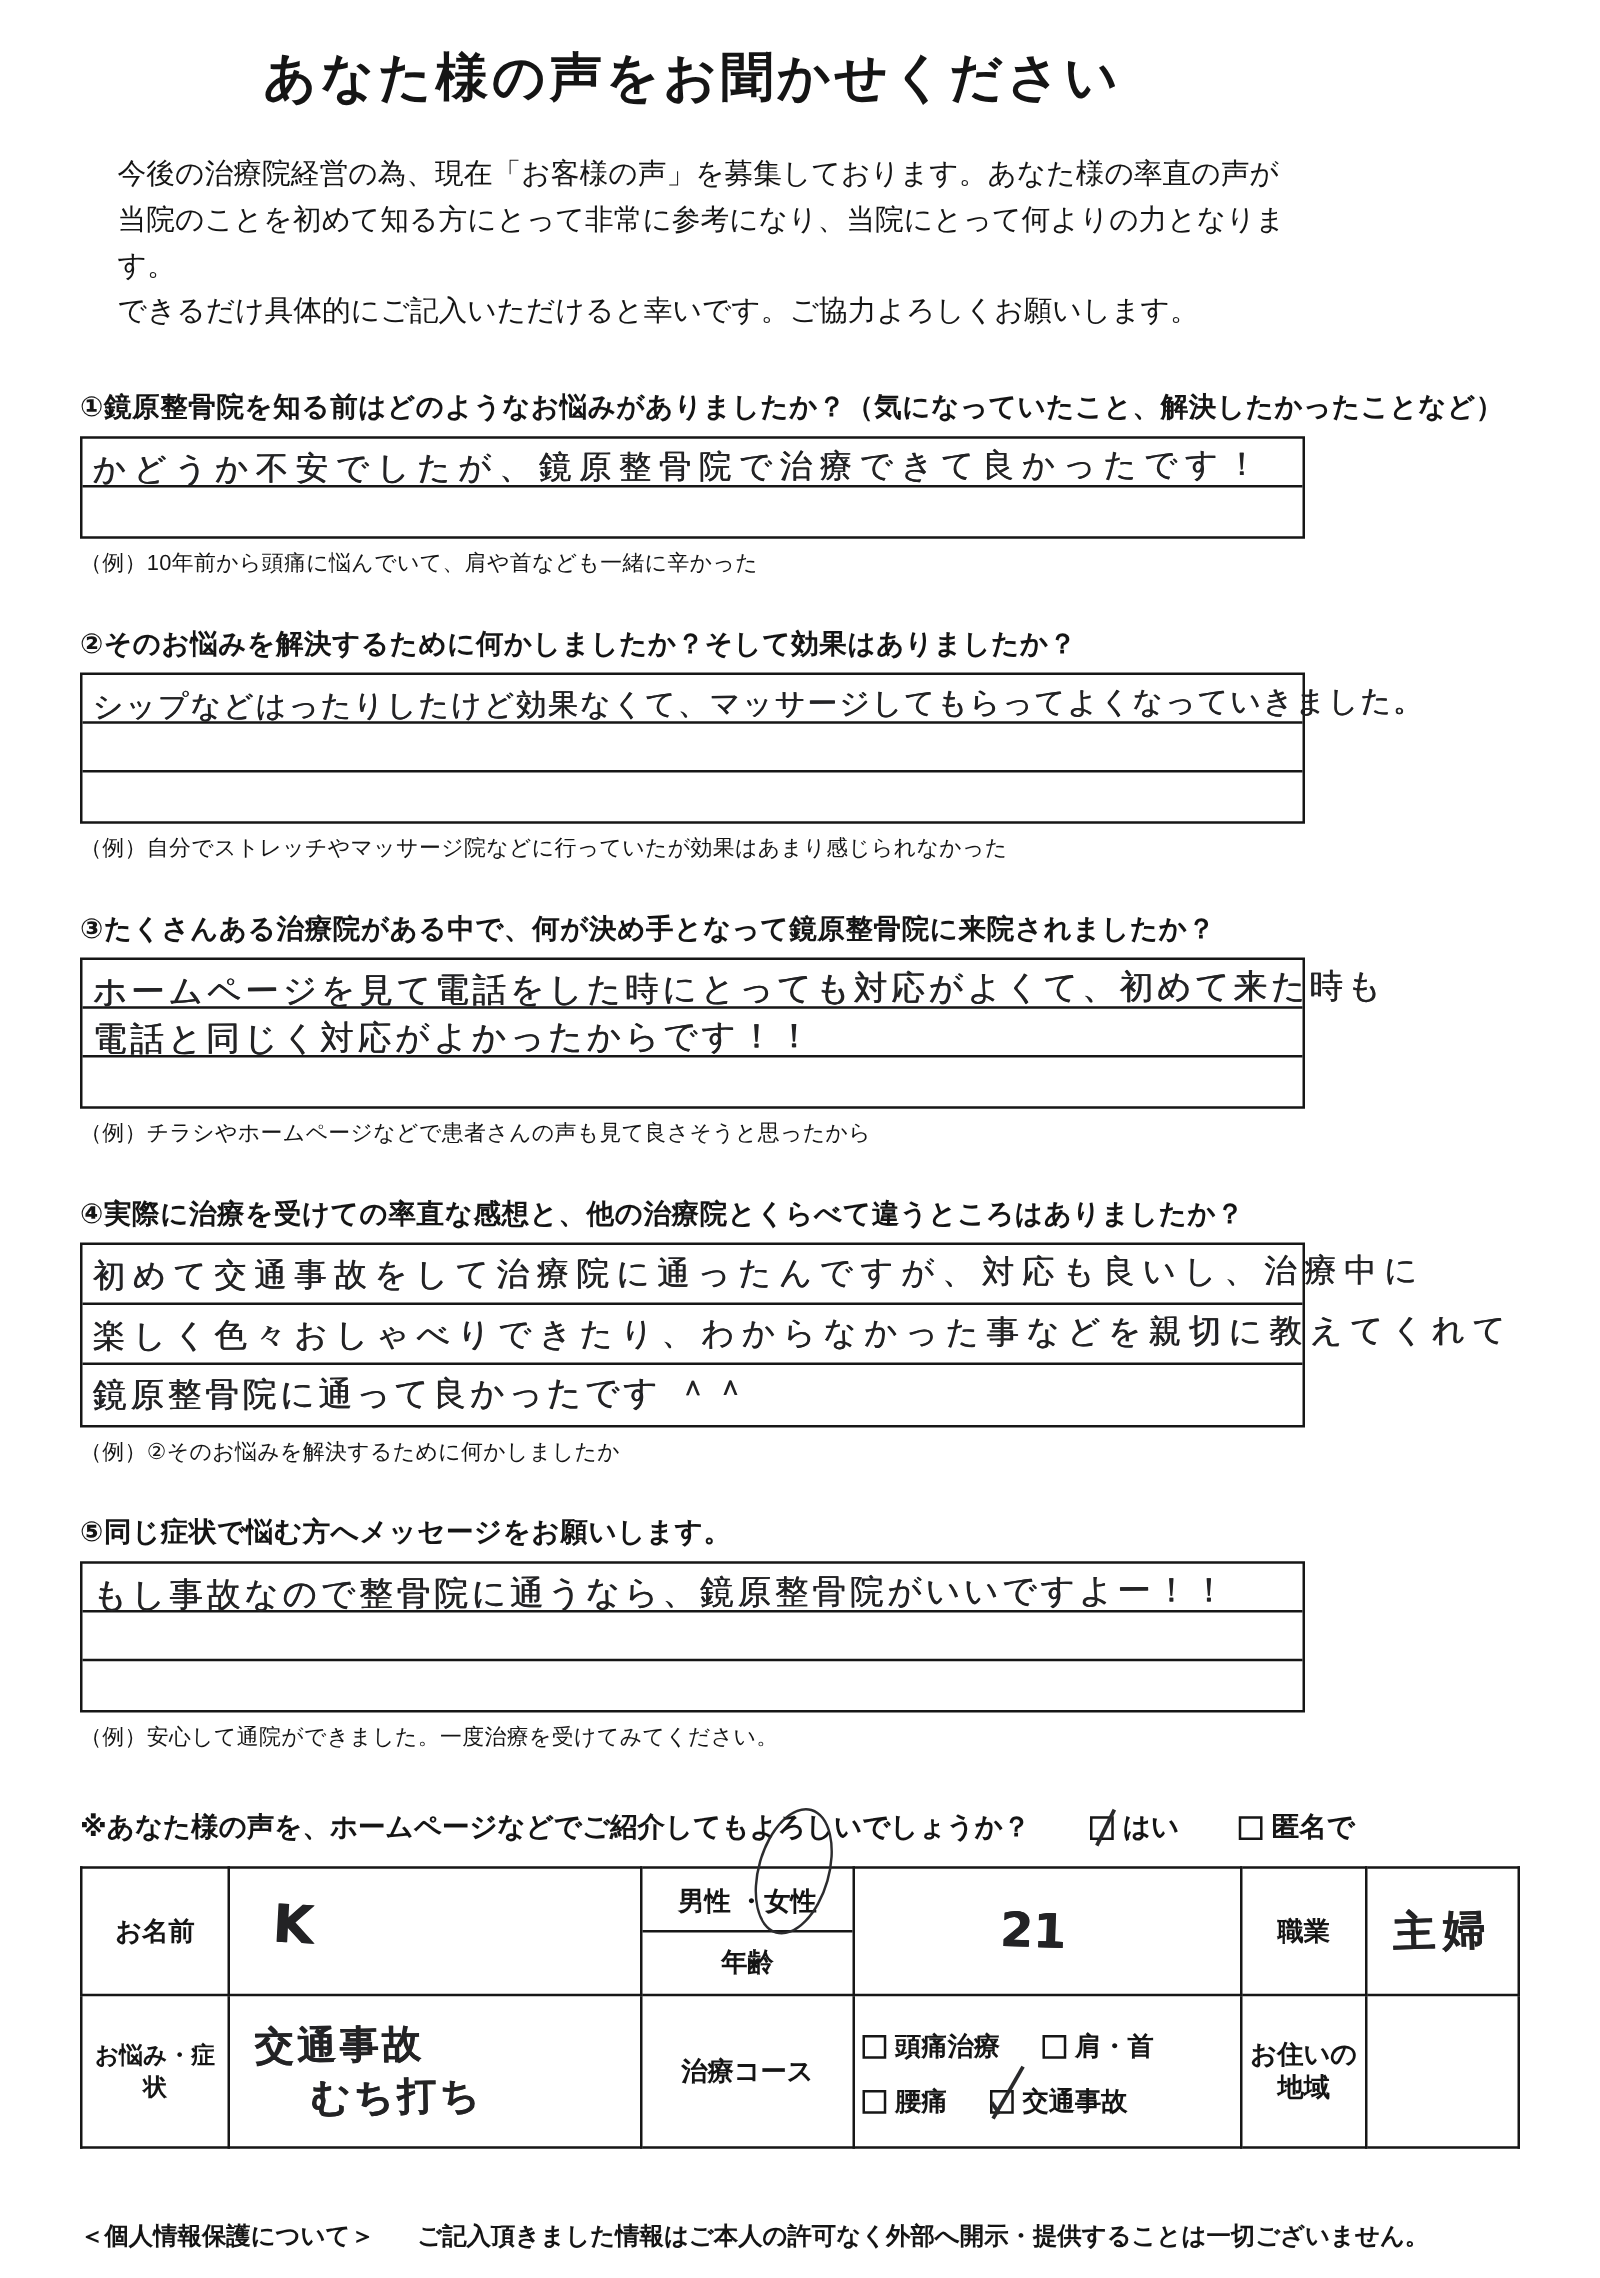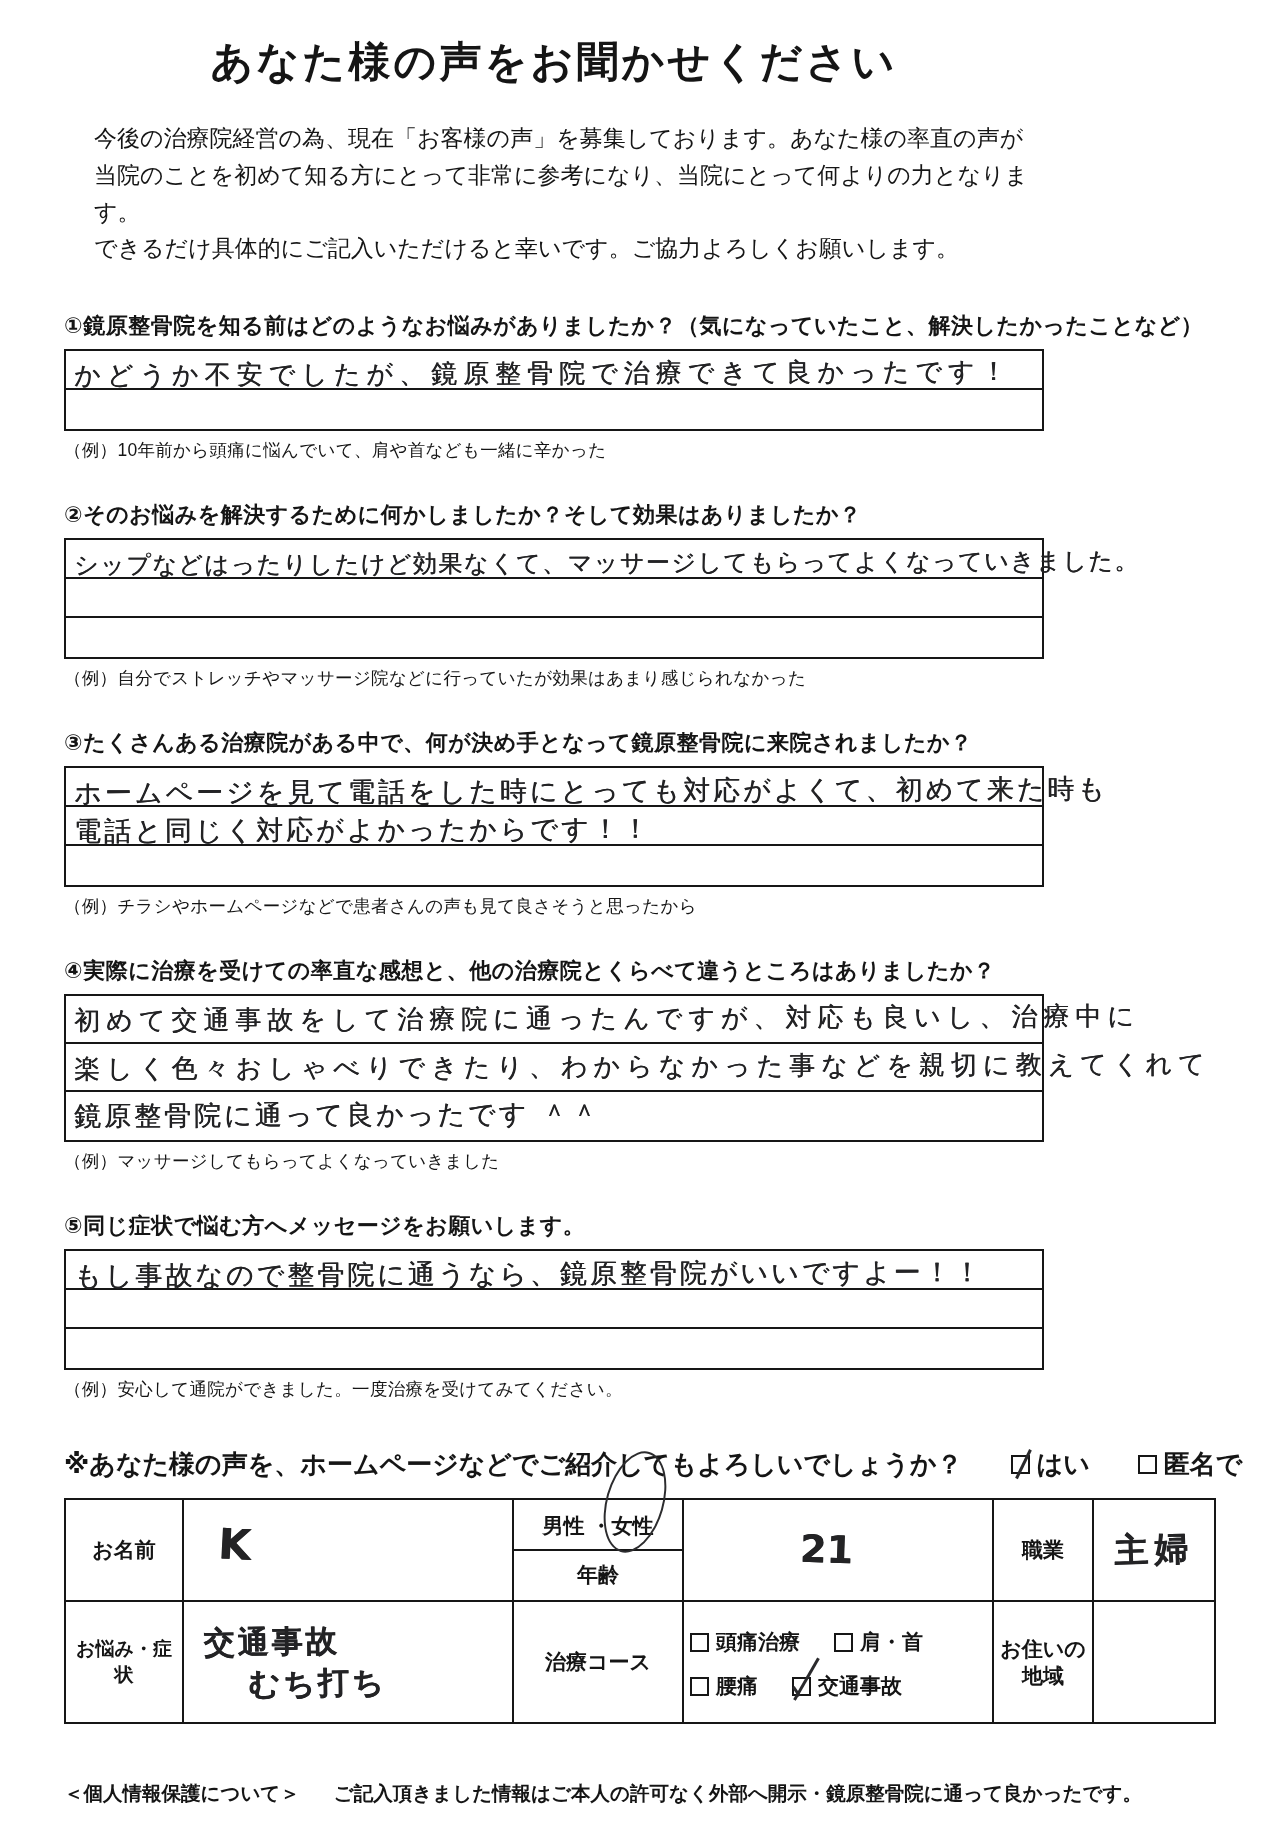--- a/index.html
+++ b/index.html
@@ -17,21 +17,21 @@
   .answer-row { height:39px; border-bottom:2px solid #161616; position:relative; }
   .answer-row:last-child { border-bottom:none; }
   .q4 .answer-row { height:48px; }
   .example { font-size:17.5px; font-weight:500; margin-top:7px; letter-spacing:0.3px; }
 
   .hand { font-family:"DejaVu Sans",sans-serif; color:#232325; text-shadow:0.5px 0 0 currentColor; }
   .hand-line { position:absolute; left:8px; top:5px; white-space:nowrap; font-size:27px; letter-spacing:3px; transform:rotate(-0.25deg); }
   .hand-line.wide { font-size:26px; letter-spacing:6px; }
   .hand-line.tight { font-size:24px; letter-spacing:1.5px; top:7px; }
 
-  .permission { display:flex; align-items:center; font-size:26px; font-weight:600; margin:46px 0 16px 0; white-space:nowrap; }
+  .permission { display:flex; align-items:center; font-size:22px; font-weight:600; margin:46px 0 16px 0; white-space:nowrap; }
   .perm-option { display:flex; align-items:center; margin-left:48px; }
   .checkbox { position:relative; display:inline-block; width:19px; height:19px; border:2.5px solid #161616; margin-right:7px; flex:0 0 auto; }
   .checkbox.slash::after { content:""; position:absolute; left:9px; top:-9px; width:2.5px; height:32px; background:#2a2a2c; transform:rotate(26deg); }
   .checkbox.slash-long::after { content:""; position:absolute; left:11px; top:-24px; width:2.5px; height:48px; background:#2a2a2c; transform:rotate(30deg); }
   .checkbox.slash-long::before { content:""; position:absolute; left:1px; top:7px; width:2.5px; height:11px; background:#2a2a2c; transform:rotate(-35deg); }
 
   table.info { width:1150px; border-collapse:collapse; table-layout:fixed; }
   table.info td { border:2.5px solid #161616; vertical-align:middle; font-size:21px; font-weight:600; padding:4px 6px; }
   td.label-cell { text-align:center; }
   .row1 td { height:102px; }
@@ -122,21 +122,21 @@
       <div class="answer-row">
           <span class="hand hand-line wide">初めて交通事故をして治療院に通ったんですが、対応も良いし、治療中に</span>
         </div>
       <div class="answer-row">
           <span class="hand hand-line wide">楽しく色々おしゃべりできたり、わからなかった事などを親切に教えてくれて</span>
         </div>
       <div class="answer-row">
           <span class="hand hand-line">鏡原整骨院に通って良かったです ＾＾</span>
         </div>
     </div>
-    <div class="example">（例）マッサージしてもらってよくなっていきました</div>
+    <div class="example">（例）②そのお悩みを解決するために何かしましたか</div>
   </section>
 
   <section class="question">
     <div class="q-label">⑤同じ症状で悩む方へメッセージをお願いします。</div>
     <div class="answer-box">
       <div class="answer-row">
           <span class="hand hand-line">もし事故なので整骨院に通うなら、鏡原整骨院がいいですよー！！</span>
         </div>
       <div class="answer-row">
           <span class="hand hand-line"></span>
@@ -227,18 +227,18 @@
       </td>
       <td class="label-cell area-label">お住いの地域</td>
       <td></td>
     </tr>
   </tbody>
     </table>
 
   <div class="footer">
     <div class="footer-line1">
       <span class="footer-label">＜個人情報保護について＞</span>
-      <span>ご記入頂きました情報はご本人の許可なく外部へ開示・鏡原整骨院に通って良かったです。</span>
+      <span>ご記入頂きました情報はご本人の許可なく外部へ開示・提供することは一切ございません。</span>
     </div>
 
   </div>
 
 </div>
 
 </body></html>

